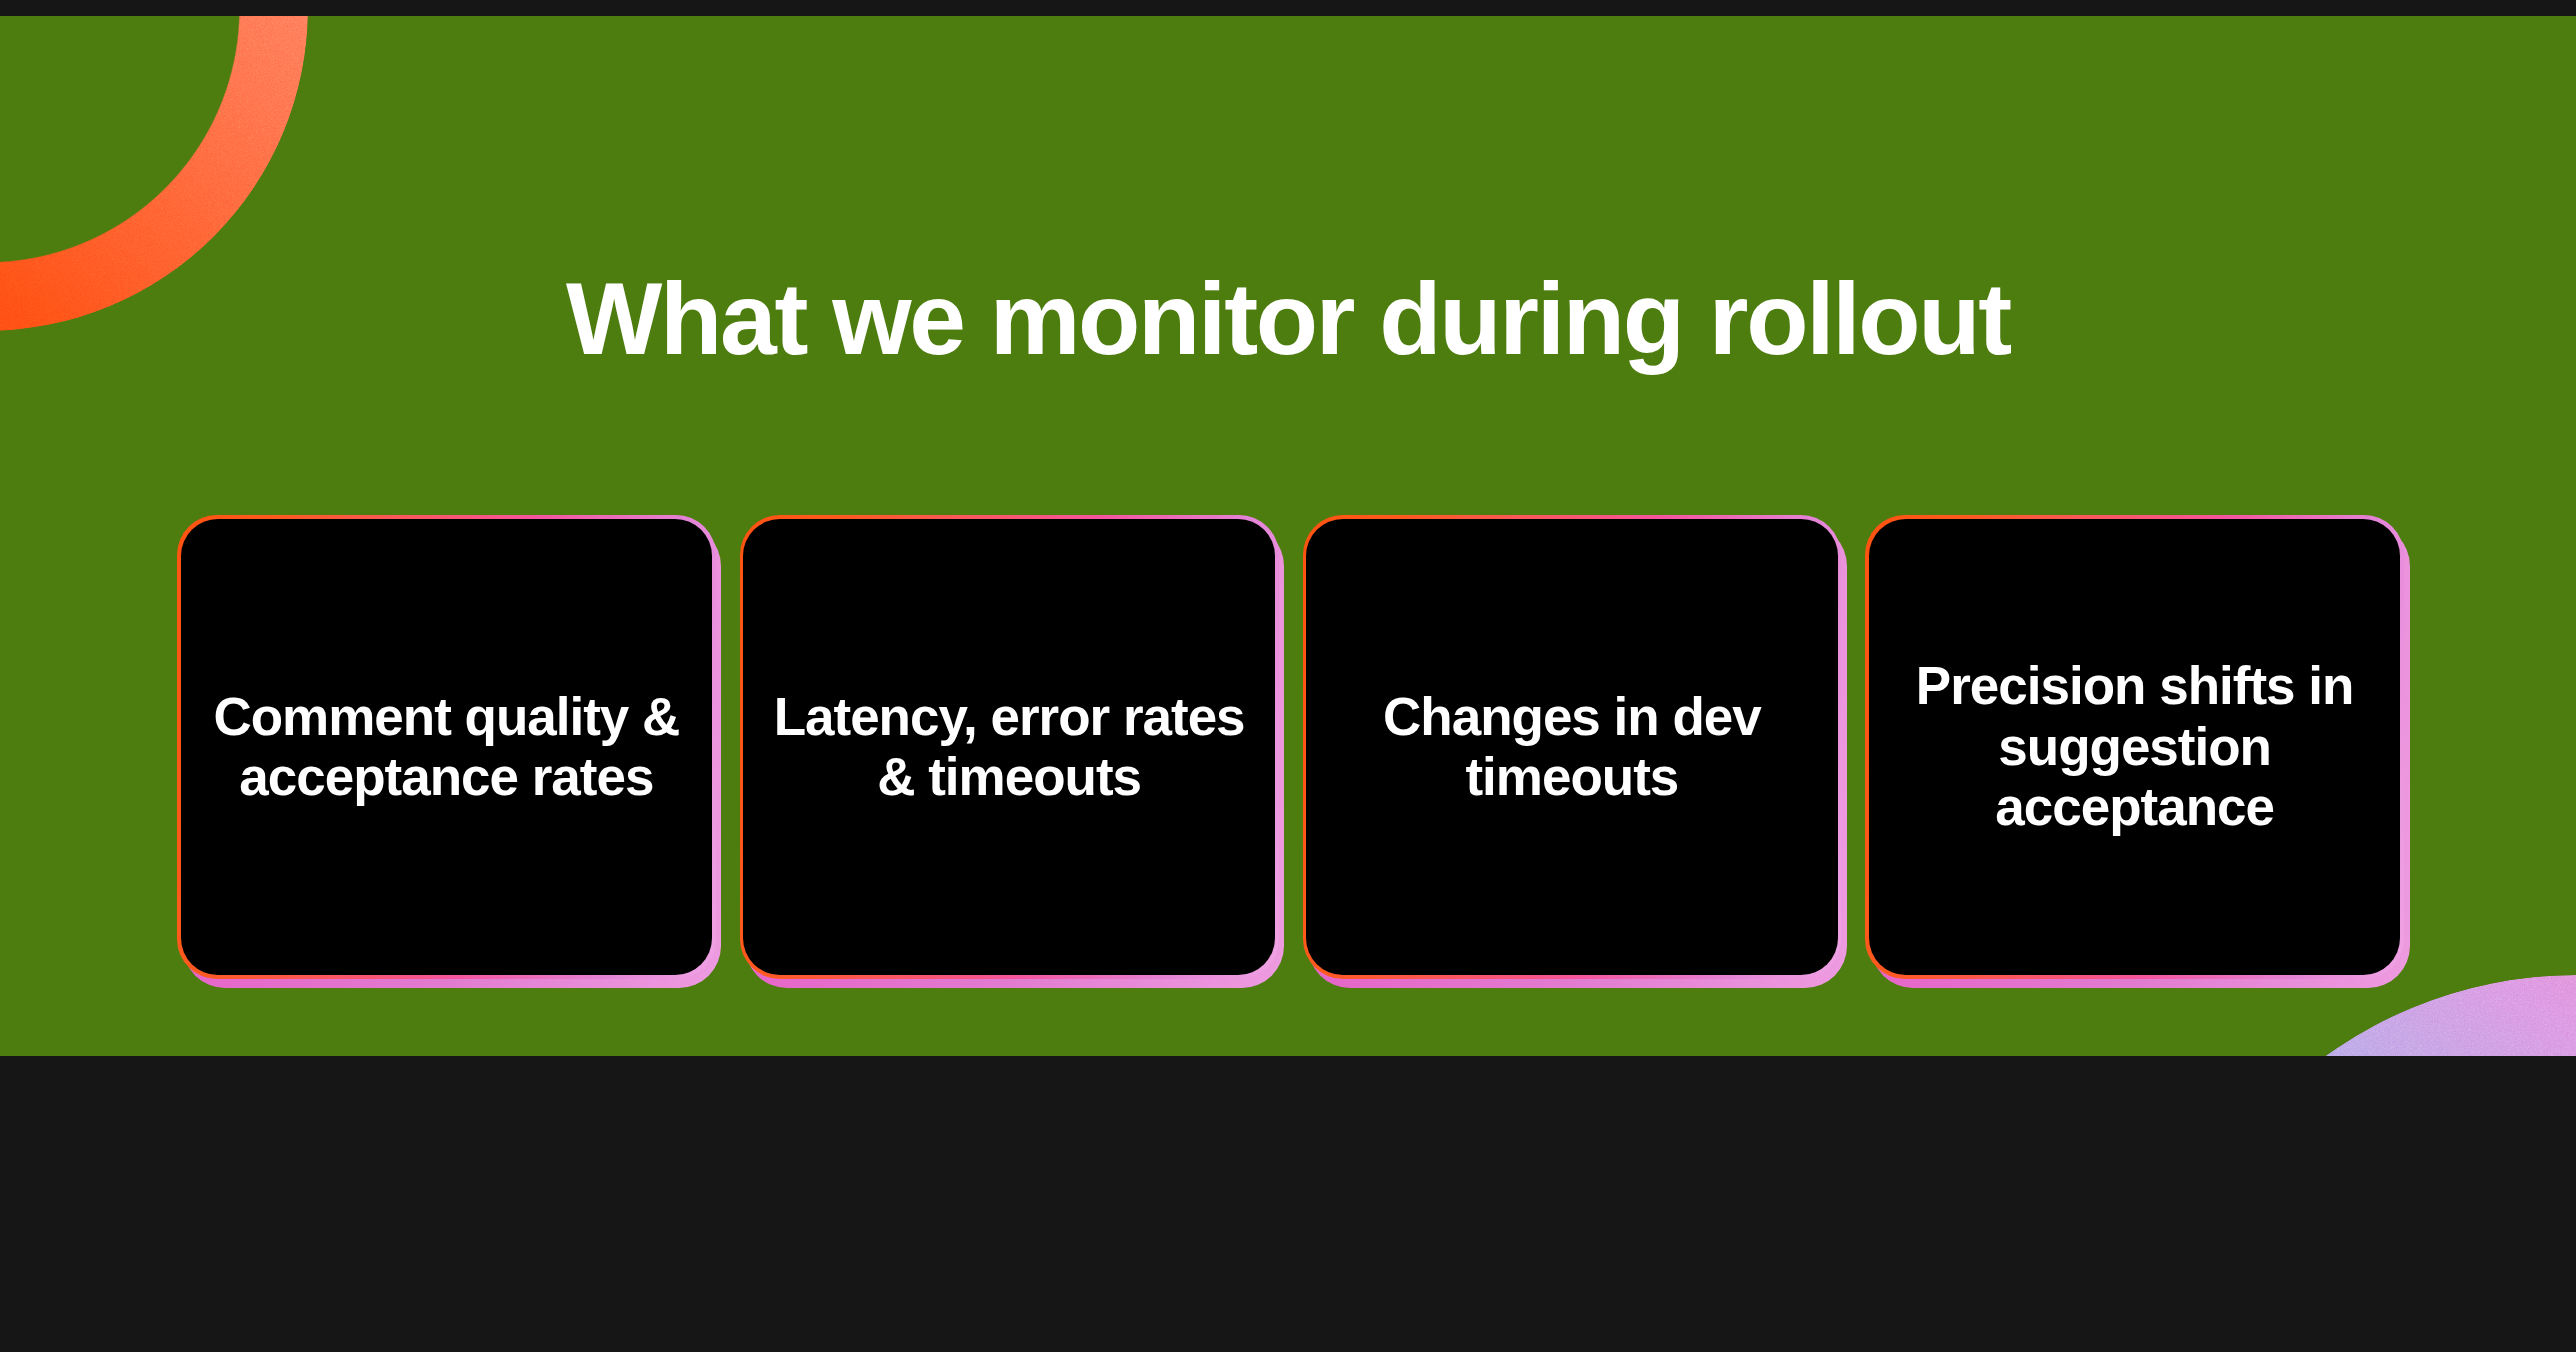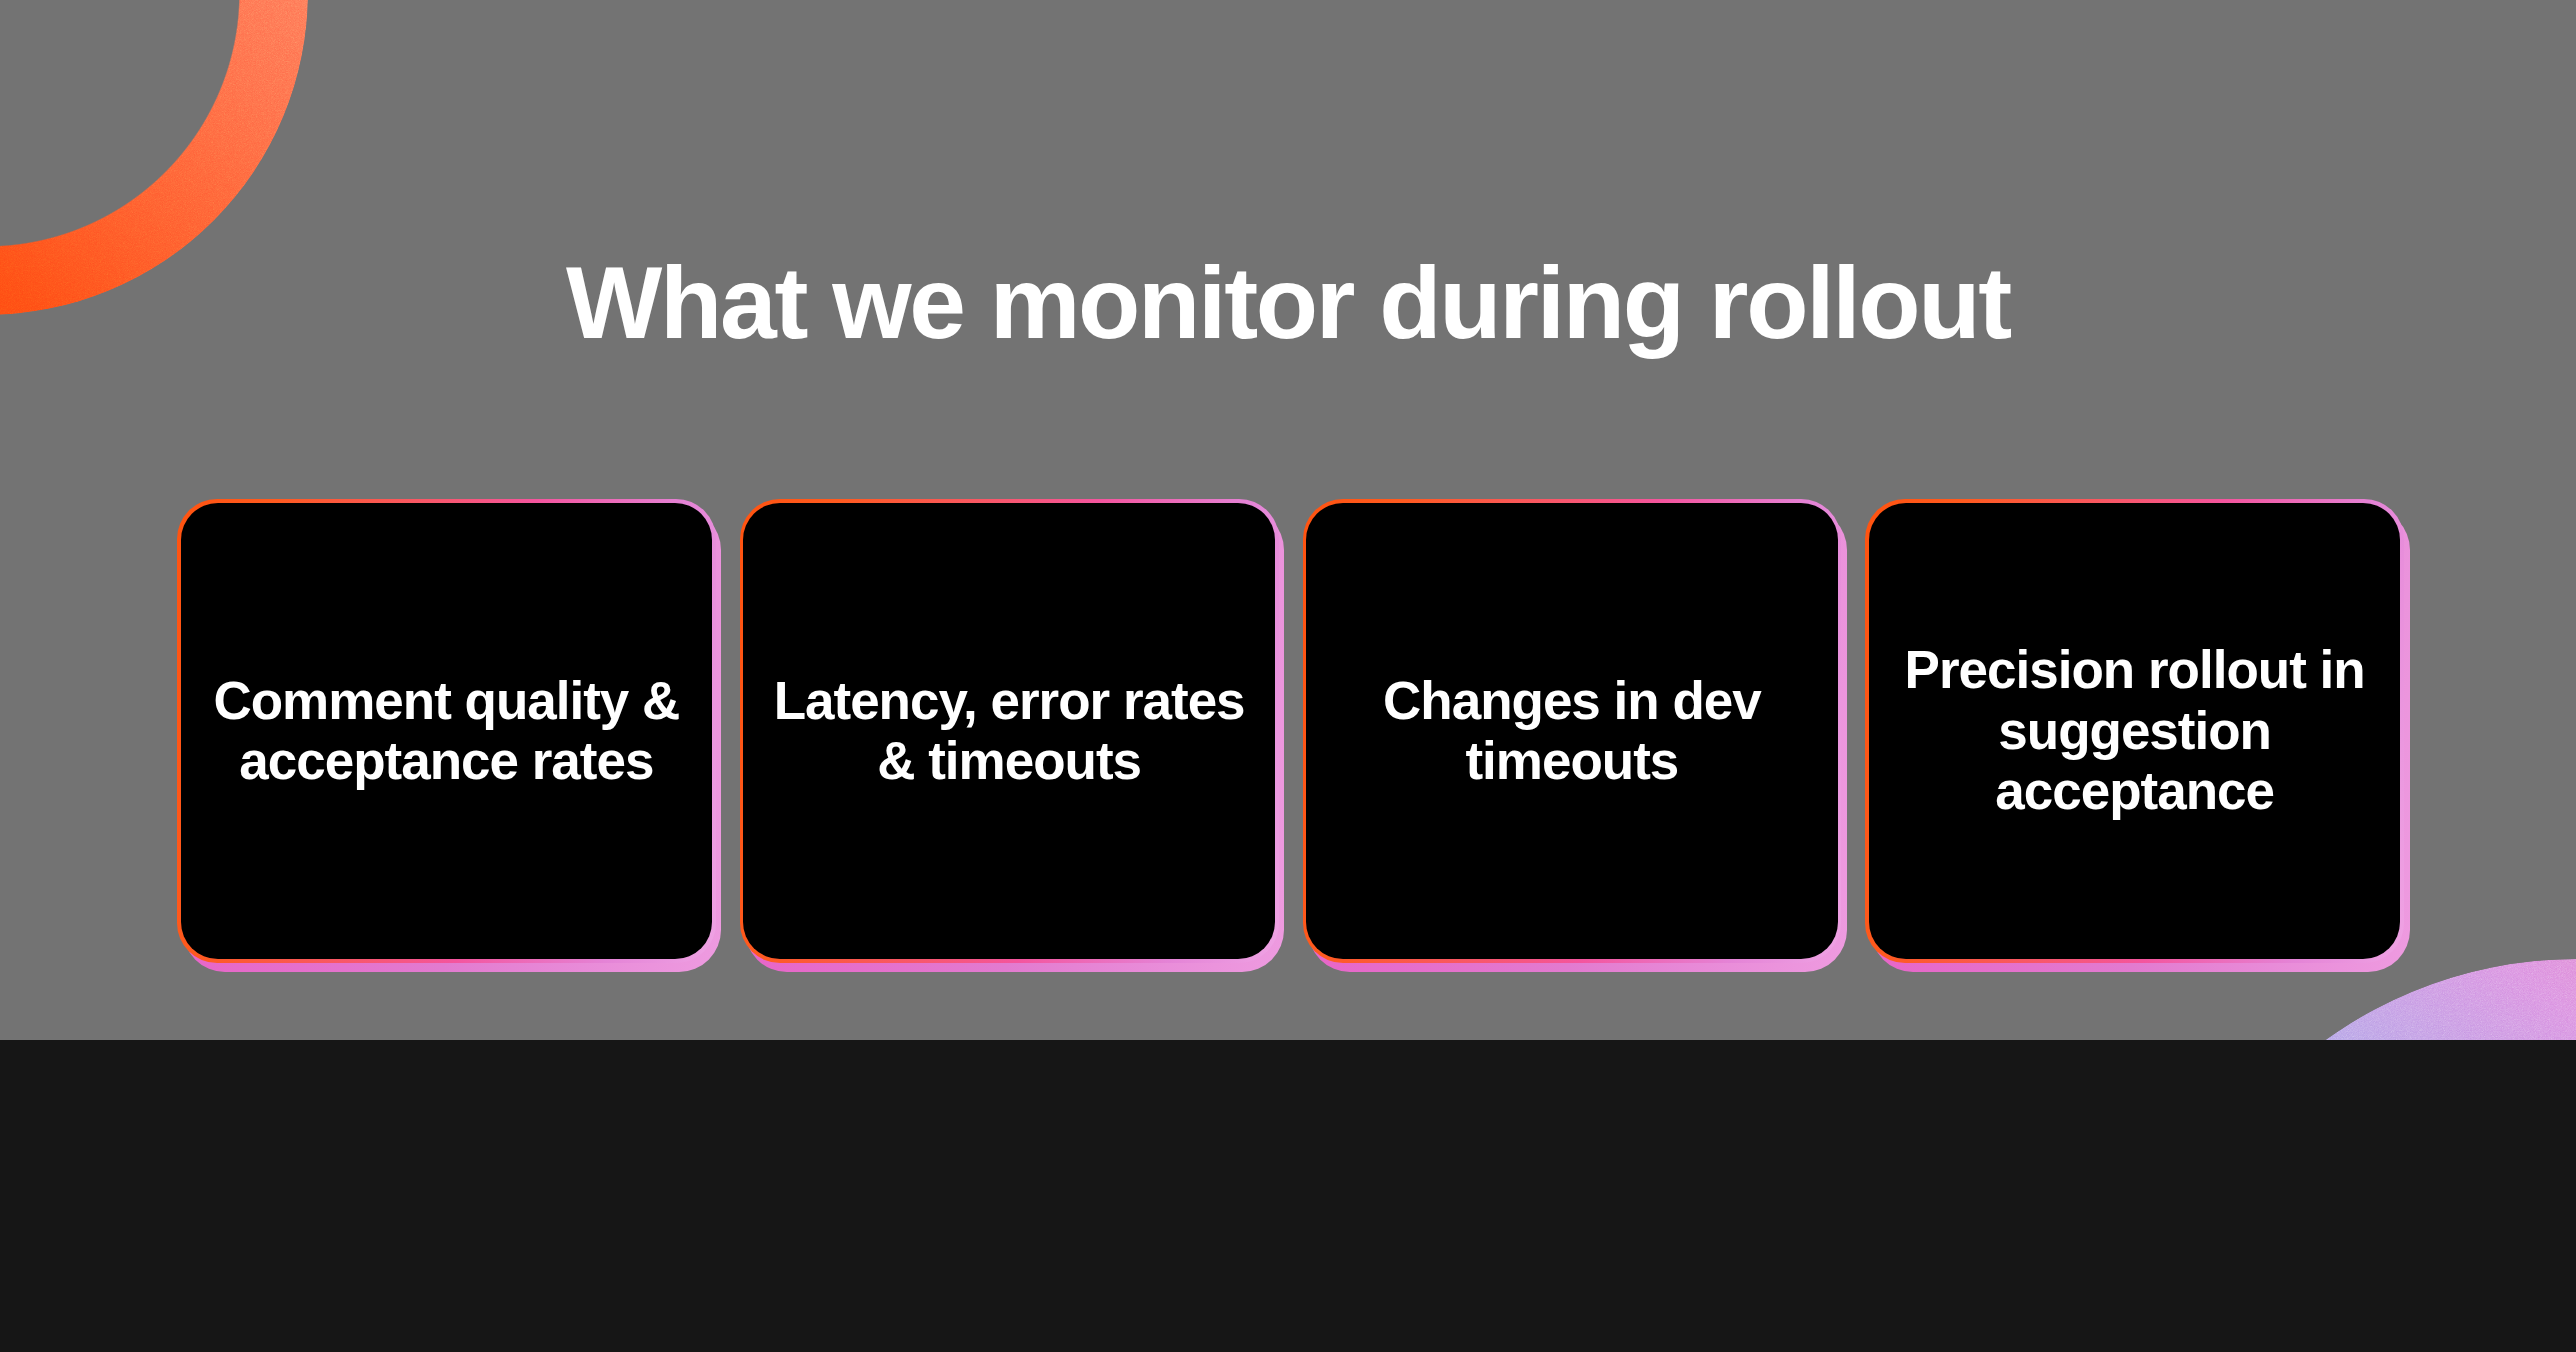--- a/index.html
+++ b/index.html
@@ -11,22 +11,23 @@
     height: 1352px;
     background: #161616;
     font-family: "Liberation Sans", sans-serif;
     overflow: hidden;
   }
 
   .slide {
     position: relative;
     width: 2576px;
     height: 1040px;
-    background: #737373;
+    background: #4d7c0f;
     overflow: hidden;
+    margin-top: 16px;
   }
 
   
   .deco-ring {
     position: absolute;
     border-radius: 50%;
     pointer-events: none;
   }
 
   .deco-ring .ring-body {
@@ -208,20 +209,20 @@
         <div class="card-inner">
           <span class="card-label">Changes in dev timeouts</span>
         </div>
       </div>
     </div>
 
     <div class="metric-card">
       <div class="card-shadow"></div>
       <div class="card-border">
         <div class="card-inner">
-          <span class="card-label">Precision rollout in suggestion acceptance</span>
+          <span class="card-label">Precision shifts in suggestion acceptance</span>
         </div>
       </div>
     </div>
 
   </div>
 </div>
 
 
 </body></html>

